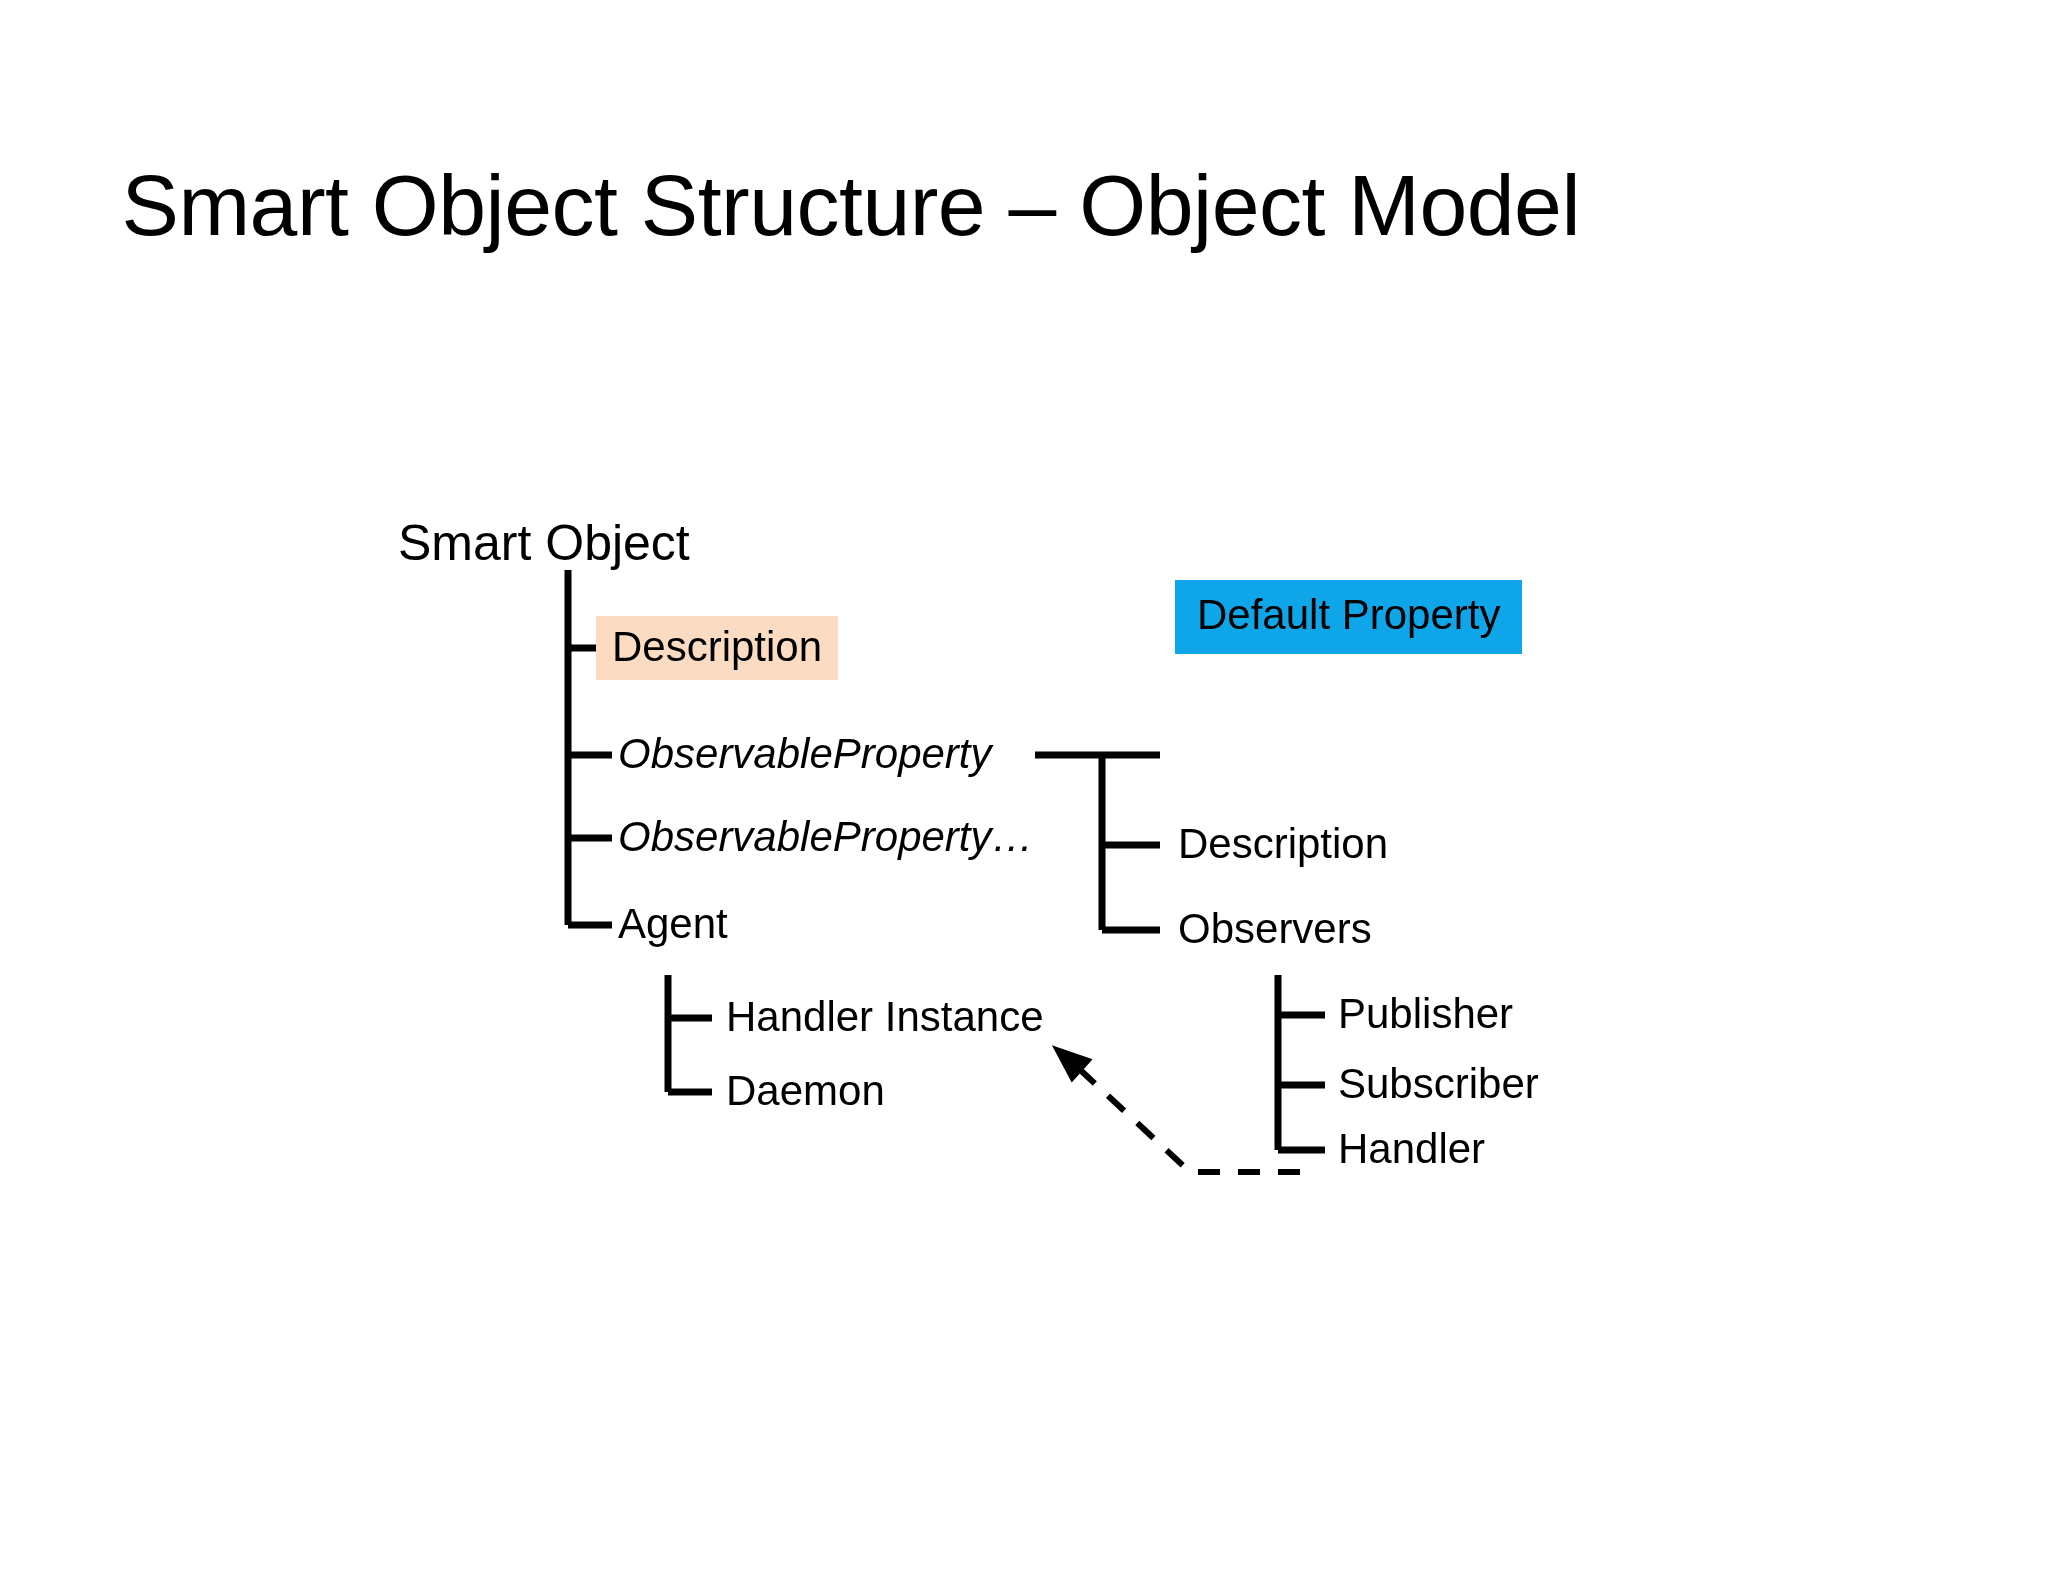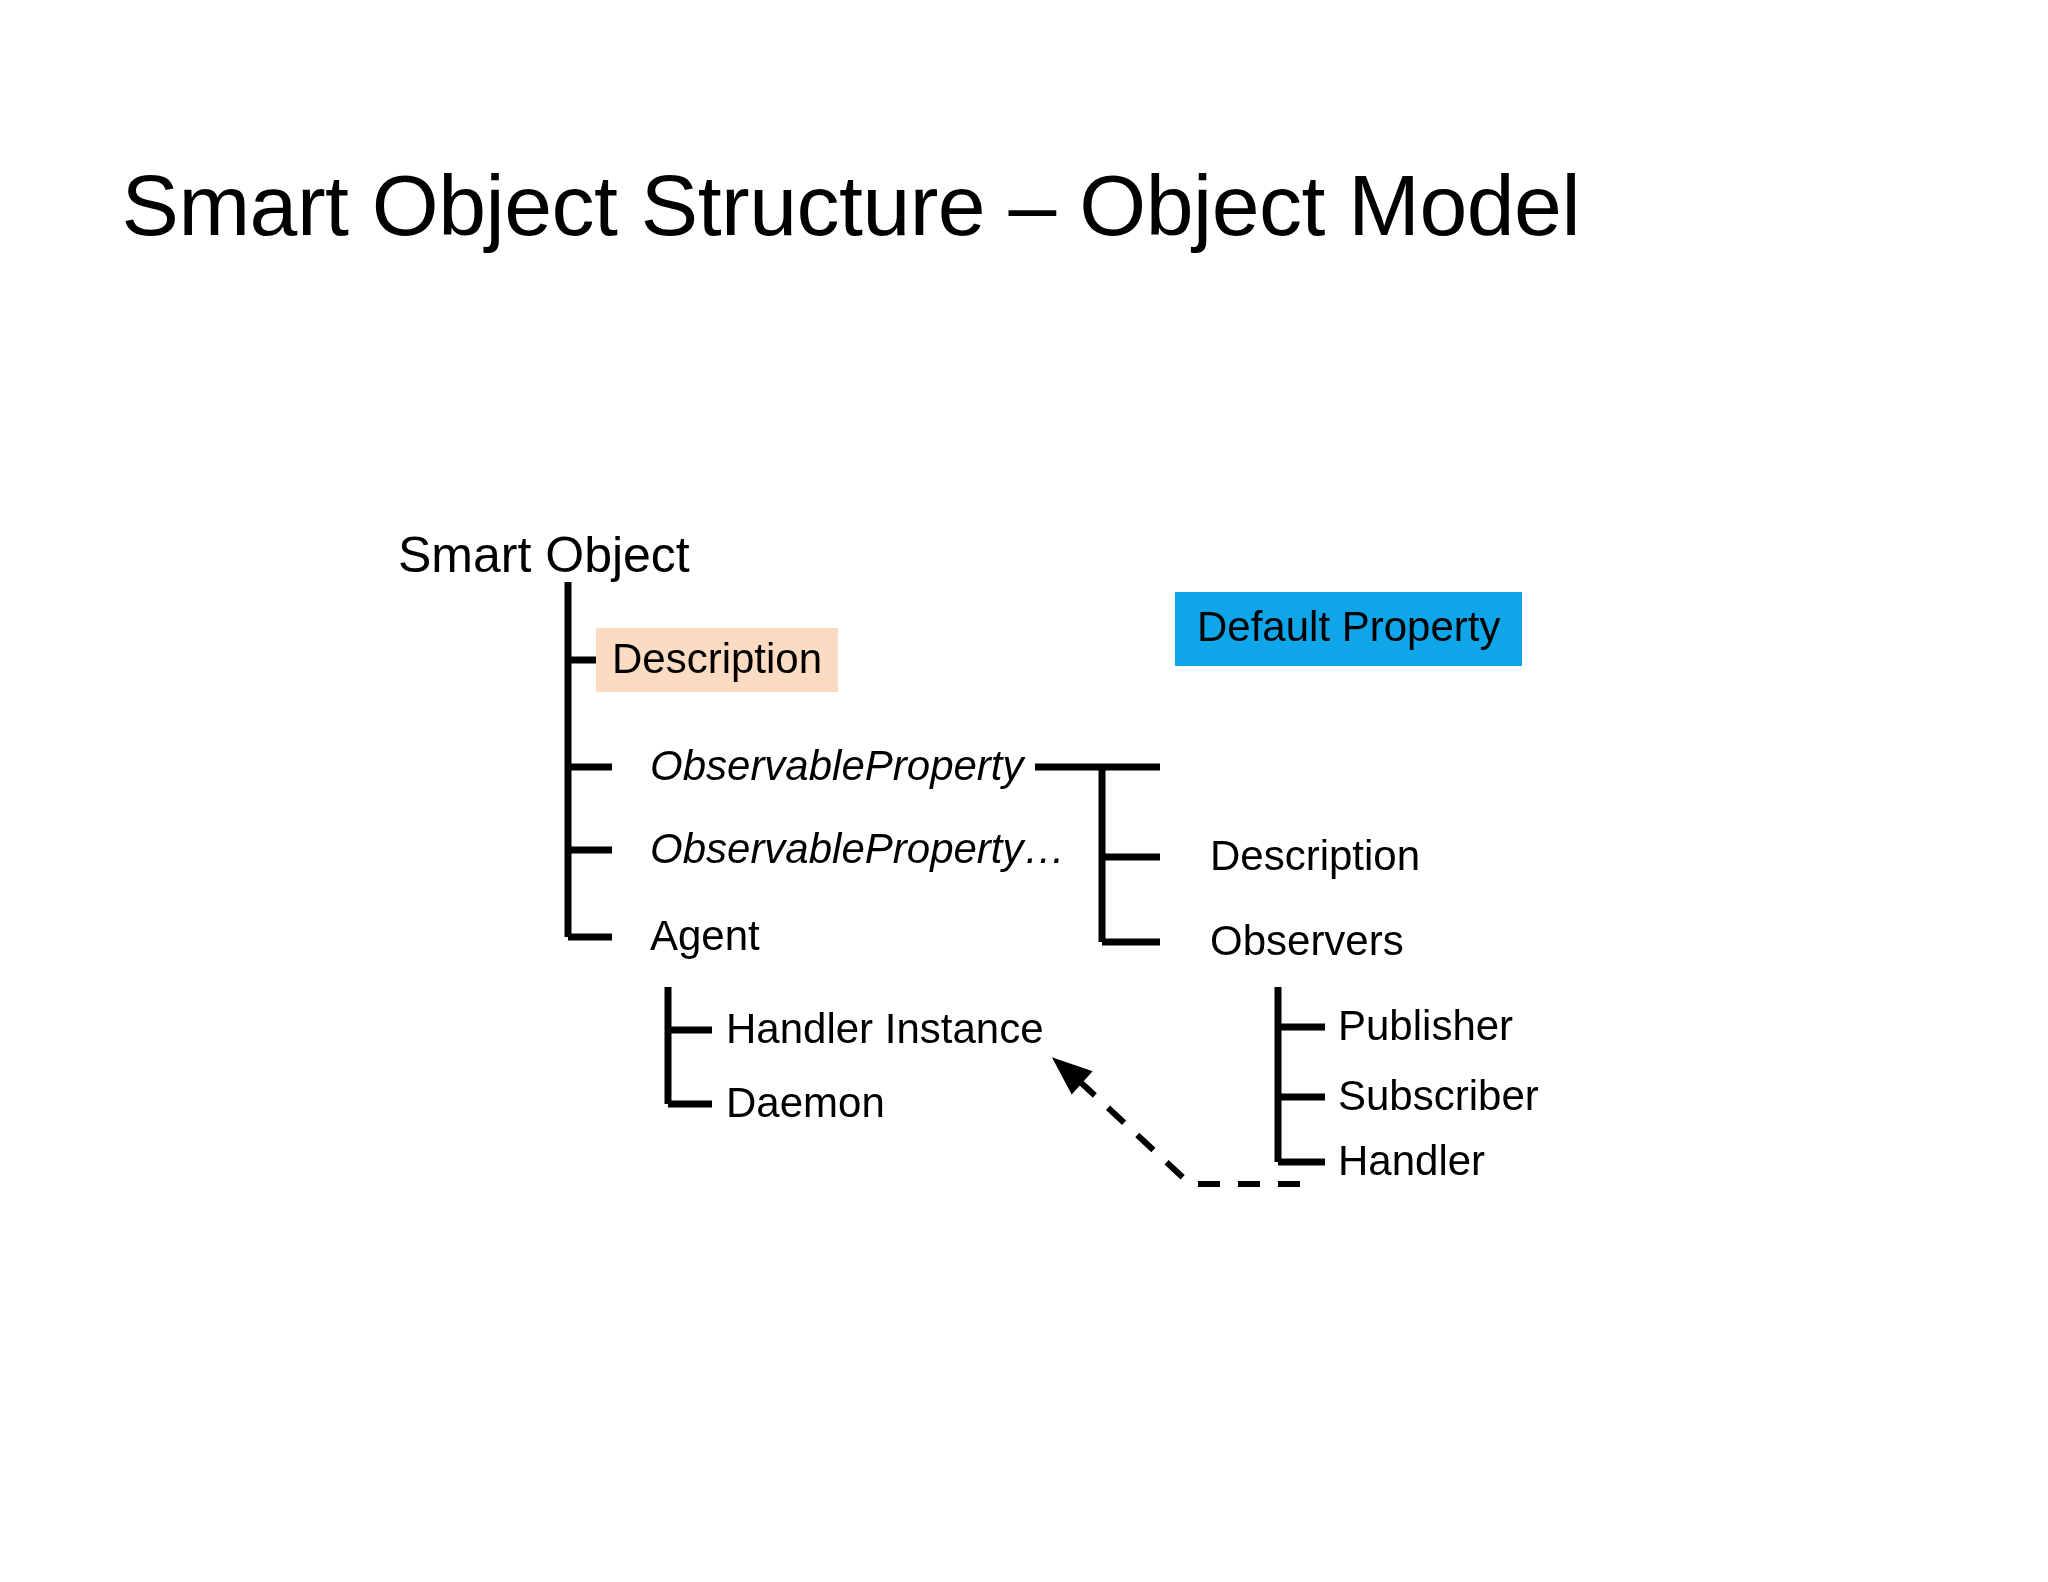--- a/index.html
+++ b/index.html
@@ -34,21 +34,21 @@
     line-height: 1.05;
     letter-spacing: -0.5px;
     color: #000000;
     white-space: nowrap;
   }
 
   
   #diagram {
     position: absolute;
     left: 0;
-    top: 12px;
+    top: 0;
     width: 2048px;
     height: 1314px;
   }
 
   #connector-layer {
     position: absolute;
     left: 0;
     top: 0;
     width: 2048px;
     height: 1582px;
@@ -61,21 +61,20 @@
     white-space: nowrap;
     line-height: 1;
     color: #000000;
     font-weight: 400;
   }
   .node.root {
     font-size: 50px;
   }
   .node.lvl1 {
     font-size: 42px;
-    margin-left: 32px;
   }
   .node.lvl2 {
     font-size: 42px;
   }
   .node.italic {
     font-style: italic;
   }
   .node.hl {
     background: #fbdcc3;
     padding: 10px 16px 12px 16px;

